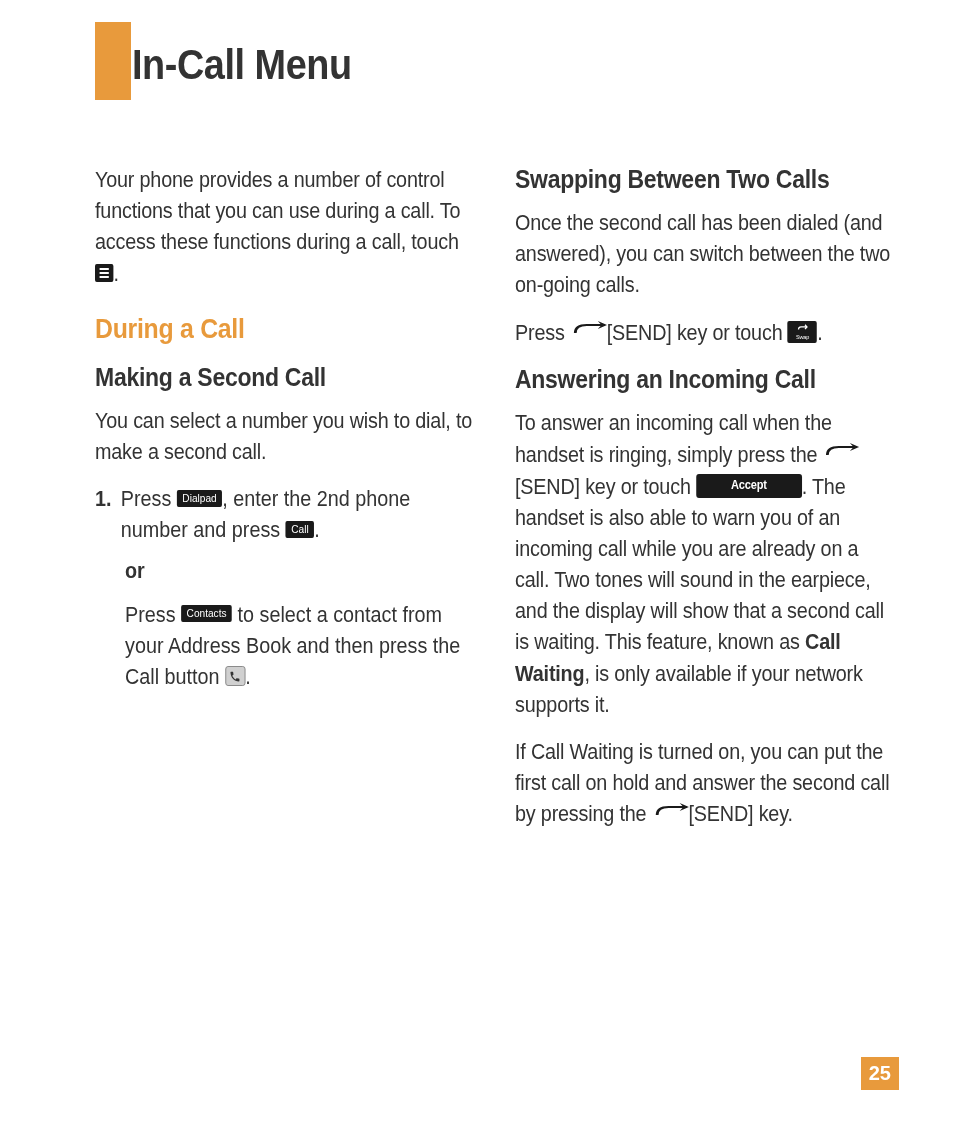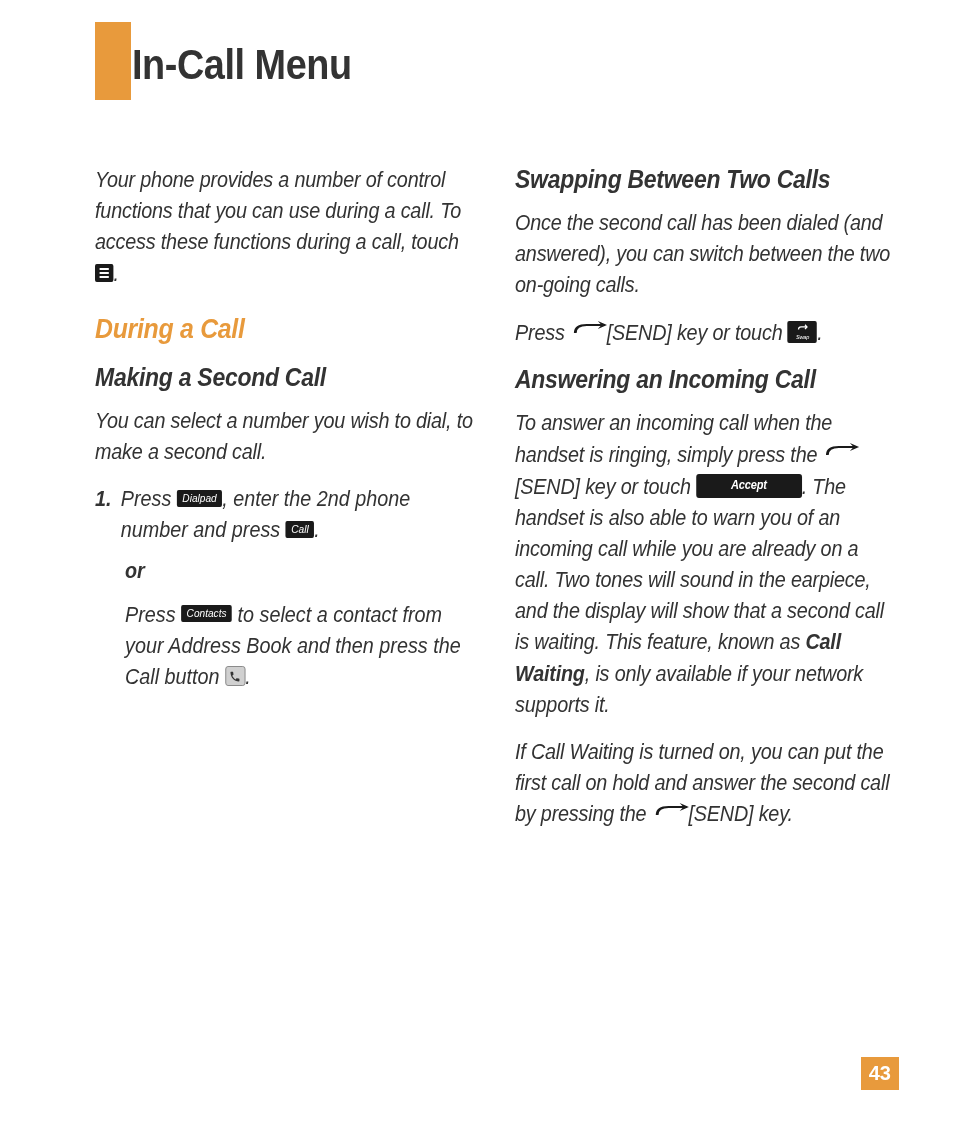--- a/index.html
+++ b/index.html
@@ -33,21 +33,21 @@
       transform-origin: left;
     }
     .columns {
       position: absolute;
       top: 165px;
       left: 95px;
       right: 60px;
       display: flex;
       gap: 40px;
     }
-    .col { flex: 1; font-style: italic; }
+    .col { flex: 1; }
     p {
       font-size: 21.5px;
       line-height: 1.45;
       margin-bottom: 16px;
       color: #333;
       letter-spacing: -0.2px;
       font-stretch: condensed;
       transform: scaleX(0.92);
       transform-origin: left;
       width: 109%;
@@ -243,13 +243,13 @@
           </svg></span><span>[SEND] key or touch </span><span class="btn-wide">Accept</span><span>. The handset is also able to warn you of an incoming call while you are already on a call. Two tones will sound in the earpiece, and the display will show that a second call is waiting. This feature, known as </span><b class="strong">Call Waiting</b><span>, is only available if your network supports it.</span>
     </p>
     <p>
       <span>If Call Waiting is turned on, you can put the first call on hold and answer the second call by pressing the </span><span class="icon-send"><svg viewBox="0 0 40 16">
             <path d="M4 12 Q4 3 18 3 Q32 3 33 3 L30 0 L40 4 L30 8 L33 5 Q20 5 18 5 Q7 5 7 12 Z" fill="#1a1a1a"></path>
           </svg></span><span>[SEND] key.</span>
     </p>
   </div>
 </div>
 
-<div class="page-num">43</div>
+<div class="page-num">25</div>
 
 </body></html>

